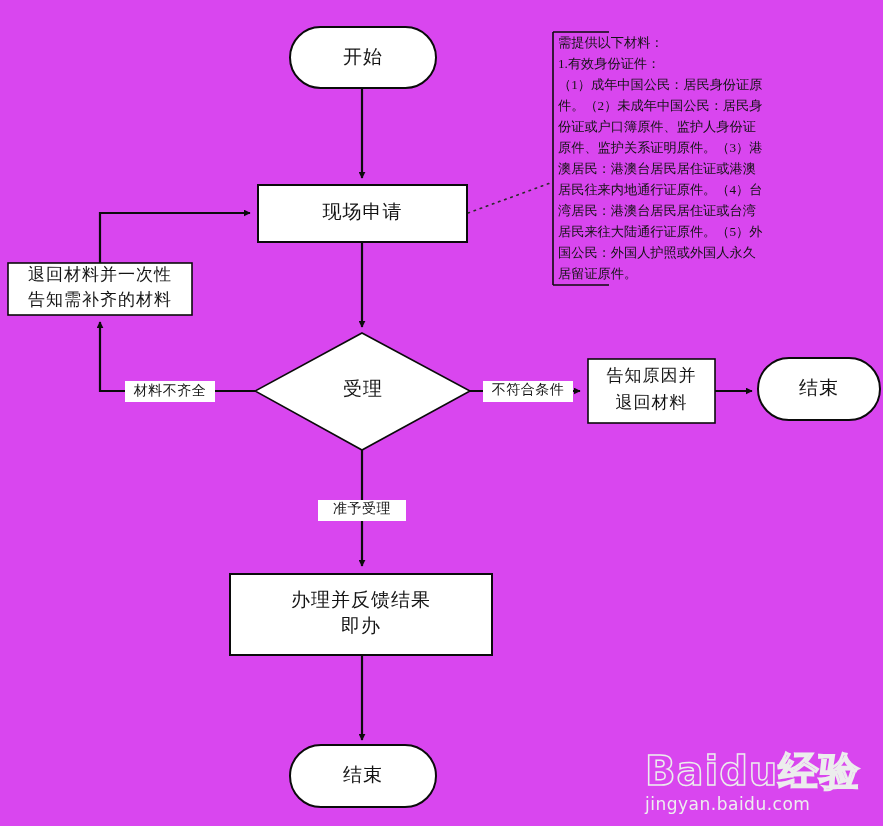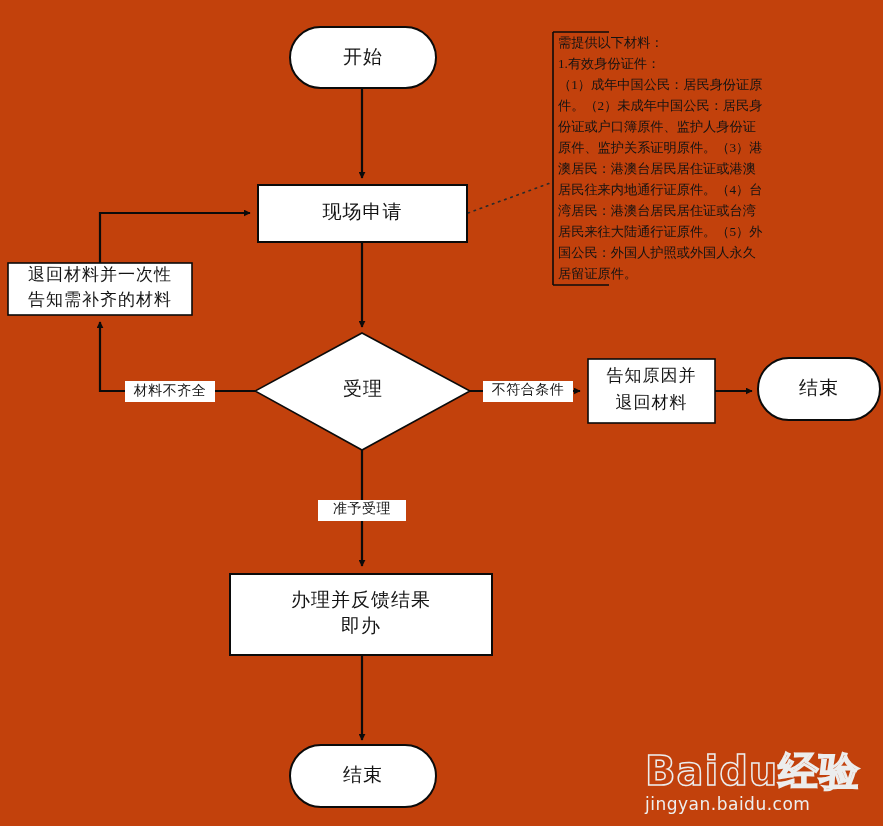--- a/index.html
+++ b/index.html
@@ -11,21 +11,21 @@
   body {
     width: 883px;
     height: 826px;
     font-family: "Liberation Serif", "DejaVu Serif", serif;
     overflow: hidden;
   }
   #canvas {
     position: relative;
     width: 883px;
     height: 826px;
-    background: #c2410c;
+    background: #d946ef;
   }
   svg#flow {
     position: absolute;
     left: 0;
     top: 0;
     width: 883px;
     height: 826px;
   }
   .node-text {
     font-family: "Liberation Serif", "DejaVu Serif", serif;

